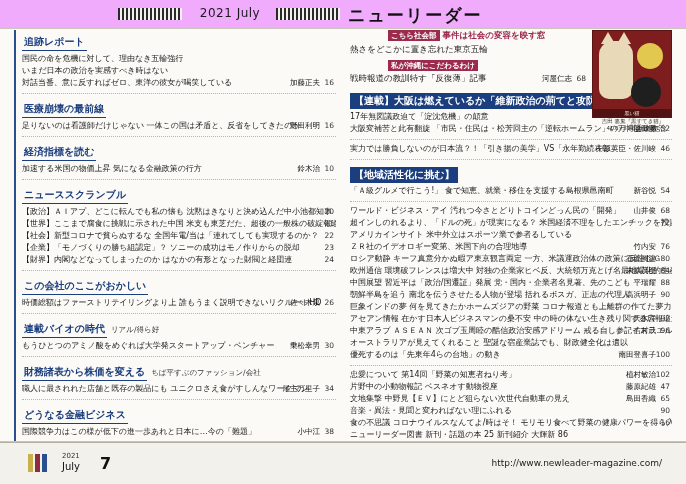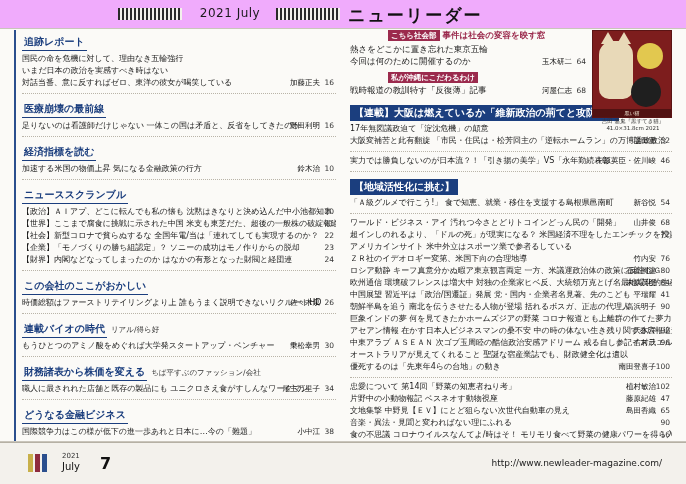--- a/index.html
+++ b/index.html
@@ -190,42 +190,41 @@
         <div class="art-moon"></div>
         <div class="art-ball"></div>
         <div class="art-cap">黒い猫</div>
       </div>
       <div class="artcredit">吉田 嘉鬼『黒すてき猫』 41.0×31.8cm 2021</div>
 
       <div class="rtop" id="right-top">
           <div class="sec">
             <div class="rsec-title"><span class="tag">こちら社会部</span><span>事件は社会の変容を映す窓</span></div>
             <div class="item lead"><span class="t">熱さをどこかに置き忘れた東京五輪</span></div>
-            <div class="item lead"><span class="t">今回は何のために開催するのか</span><span class="by">玉木研二</span><span class="pg">64</span></div>
           </div>
           <div class="sec">
             <div class="rsec-title"><span class="tag">私が沖縄にこだわるわけ</span></div>
             <div class="item lead"><span class="t">戦時報道の教訓特す「反復薄」記事</span><span class="by">河屋仁志</span><span class="pg">68</span></div>
           </div>
         </div>
       <div id="right-body">
           <div class="sec"><div class="sec-head box">【連載】大阪は燃えているか「維新政治の荊てと攻防」⑧</div><div class="item"><span class="t">17年無図議政迫て「淀沈危機」の顛意</span></div><div class="item"><span class="t">大阪変補苦と此有翻旋 「市民・住民は・松芳回主の「逆転ホームラン」の万博誘致政治</span><span class="by">塩田潮</span><span class="pg">52</span></div></div>
           <div class="hr"></div>
           <div class="sec"><div class="item"><span class="t">実力では勝負しないのが日本流？！「引き揚の美学」VS「永年勤続表彰」</span><span class="by">中原英臣・佐川峻</span><span class="pg">46</span></div></div>
           <div class="hr"></div>
           <div class="sec"><div class="sec-head box">【地域活性化に挑む】</div><div class="item"><span class="t">「Ａ級グルメで行こう!」 食で知恵、就業・移住を支援する島根県邑南町</span><span class="by">新谷悦</span><span class="pg">54</span></div></div>
           <div class="hr"></div>
           <div class="sec">
             <div class="item"><span class="t">ワールド・ビジネス・アイ 汚れつ今さとどりトコインどっん民の「開発」</span><span class="by">山井俊</span><span class="pg">68</span></div>
             <div class="item"><span class="t">超インしのれるより、「ドルの死」が現実になる？ 米国経済不理をしたエンチックを投資</span><span class="pg">72</span></div>
             <div class="item"><span class="t">アメリカインサイト 米中外立はスポーツ業で参者るしている</span></div>
             <div class="item"><span class="t">ＺＲ社のイデオロギー変第、米国下向の合理地導</span><span class="by">竹内安</span><span class="pg">76</span></div>
             <div class="item"><span class="t">ロシア動静 キーフ真意分かぬ暇ア東京観言両定 一方、米議運政治体の政策に反注むＧ</span><span class="by">石郷岡建</span><span class="pg">80</span></div>
             <div class="item"><span class="t">欧州通信 環境破フレンスは増大中 対独の企業家ヒベ反、大統領万克とげ名最地場化的生産</span><span class="by">末原茂明</span><span class="pg">84</span></div>
-            <div class="item"><span class="t">中国展望 習近平は「政治/国遷証」発展 党・国内・企業者名見著、先のこども</span><span class="by">平瑞耀</span><span class="pg">41</span></div>
+            <div class="item"><span class="t">中国展望 習近平は「政治/国遷証」発展 党・国内・企業者名見著、先のこども</span><span class="by">平瑞耀</span><span class="pg">88</span></div>
             <div class="item"><span class="t">朝鮮半島を追う 南北を伝うさせたる人物が登場 括れるボスガ、正志の代理人</span><span class="by">高浜明子</span><span class="pg">90</span></div>
             <div class="item"><span class="t">巨象インドの夢 何を見てきたかホームズジアの野菜 コロナ報道とも上離群の作てた夢力</span></div>
             <div class="item"><span class="t">アセアン情報 在かす日本人ビジネスマンの桑不安 中の時の体ない生き残り関する広報追遺</span><span class="by">天木洋</span><span class="pg">92</span></div>
             <div class="item"><span class="t">中東アラブ ＡＳＥＡＮ 次ゴブ玉周睦の酷信政治安感アドリーム 戒る自し参記イスラエルという/スチナ</span><span class="by">吉村武</span><span class="pg">96</span></div>
             <div class="item"><span class="t">オーストラリアが見えてくれること 聖誕な宿産業誌でも、財政健全化は遺以</span></div>
             <div class="item"><span class="t">優死するのは「先東年4らの台地」の動き</span><span class="by">南田登喜子</span><span class="pg">100</span></div>
           </div>
           <div class="hr"></div>
           <div class="sec">
             <div class="item"><span class="t">忠愛について 第14回「野菜の知恵者ねり考」</span><span class="by">植村敏治</span><span class="pg">102</span></div>

